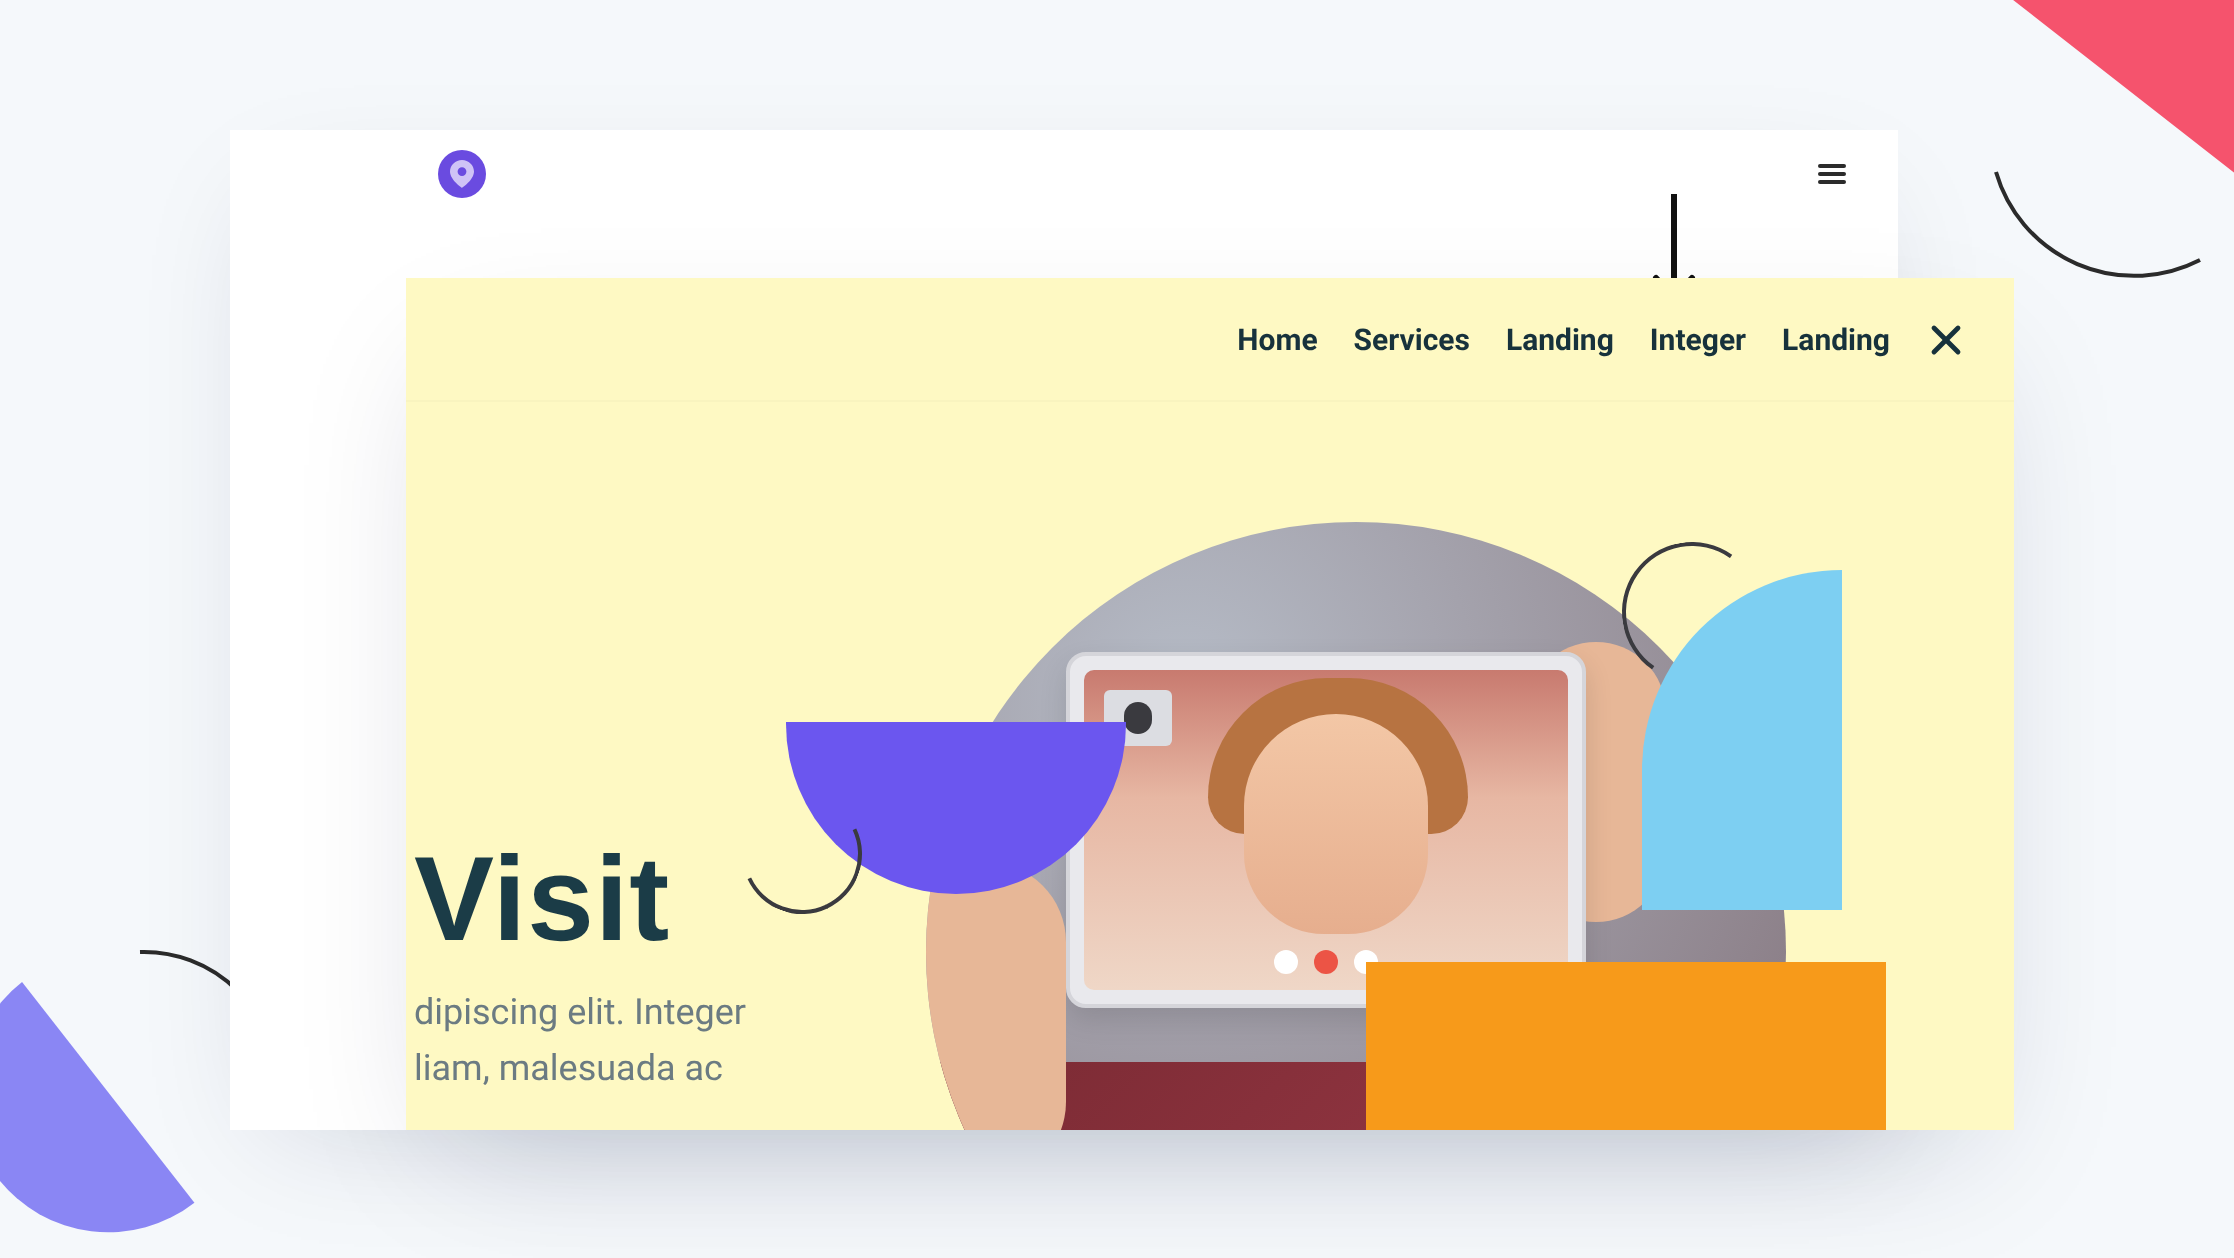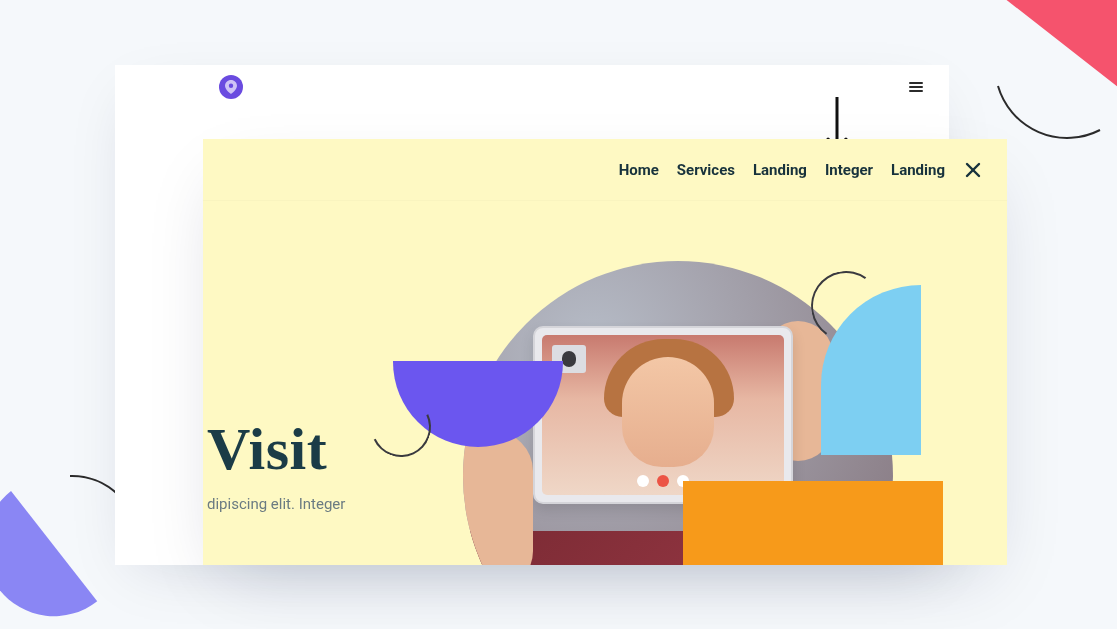--- a/index.html
+++ b/index.html
@@ -20,22 +20,22 @@
 .arrow{position:absolute;top:97px;left:825px;width:24px;height:54px}
 
 
 .win-front{position:absolute;top:139px;left:203px;width:804px;height:426px;background:#fef9c3;box-shadow:0 26px 70px -22px rgba(0,20,60,.18);overflow:hidden}
 .navbar{height:62px;display:flex;align-items:center;justify-content:flex-end;gap:18px;padding-right:26px;border-bottom:1px solid rgba(0,0,0,.02)}
 .nav-link{font-weight:700;font-size:15px;color:#17323c;cursor:pointer}
 .close-icon{width:16px;height:16px;cursor:pointer;margin-left:2px}
 .close-icon svg{display:block}
 
 .content{position:relative;height:calc(100% - 62px)}
-.headline{position:absolute;top:214px;left:4px;font-family:Liberation Serif, serif;font-size:60px;font-weight:700;color:#1b3c47;letter-spacing:.5px}
-.body-text{position:absolute;top:292px;left:4px;font-size:15px;color:#6b7b82;line-height:1.55}
+.headline{position:absolute;top:214px;left:4px;font-family:Liberation Sans, sans-serif;font-size:60px;font-weight:700;color:#1b3c47;letter-spacing:.5px}
+.body-text{position:absolute;top:292px;left:4px;font-size:18px;color:#6b7b82;line-height:1.55}
 
 
 .hero{position:absolute;top:0;left:260px;width:460px;height:460px}
 .circle-photo{position:absolute;top:60px;left:0;width:430px;height:430px;border-radius:50%;overflow:hidden;background:radial-gradient(circle at 30% 20%,#b6bcc7,#7d6a72)}
 .tablet{position:absolute;top:65px;left:70px;width:260px;height:178px;border-radius:10px;background:#e9e9ed;border:2px solid #d5d5da;box-shadow:0 6px 14px rgba(0,0,0,.12)}
 .tablet-screen{position:absolute;inset:7px;border-radius:5px;background:linear-gradient(180deg,#c87a6f 0%,#e7b7a3 40%,#efd7c7 100%);overflow:hidden}
 .face{position:absolute;top:22px;left:80px;width:92px;height:110px;border-radius:46px 46px 40px 40px;background:linear-gradient(180deg,#f3c7a6,#e6ae8e)}
 .hair{position:absolute;top:4px;left:62px;width:130px;height:78px;border-radius:65px 65px 20px 20px;background:#b77341}
 .pip{position:absolute;top:10px;left:10px;width:34px;height:28px;border-radius:3px;background:#dcdde2}
 .pip::after{content:"";position:absolute;top:6px;left:10px;width:14px;height:16px;border-radius:7px;background:#3a3a3f}
@@ -108,20 +108,21 @@
         <line x1="2" y1="2" x2="14" y2="14" stroke="#17323c" stroke-width="2.4" stroke-linecap="round"></line>
         <line x1="14" y1="2" x2="2" y2="14" stroke="#17323c" stroke-width="2.4" stroke-linecap="round"></line>
       </svg>
     </span>
   </div>
 
   <div class="content">
     <div class="headline">Visit</div>
     <div class="body-text">
       <div>dipiscing elit. Integer</div>
+      <div>liam, malesuada ac</div>
     </div>
 
     <div class="hero">
       <div class="circle-photo">
         <div class="surface"></div>
         <div class="hand-r"></div>
         <div class="tablet">
           <div class="tablet-screen">
             <div class="hair"></div>
             <div class="face"></div>

